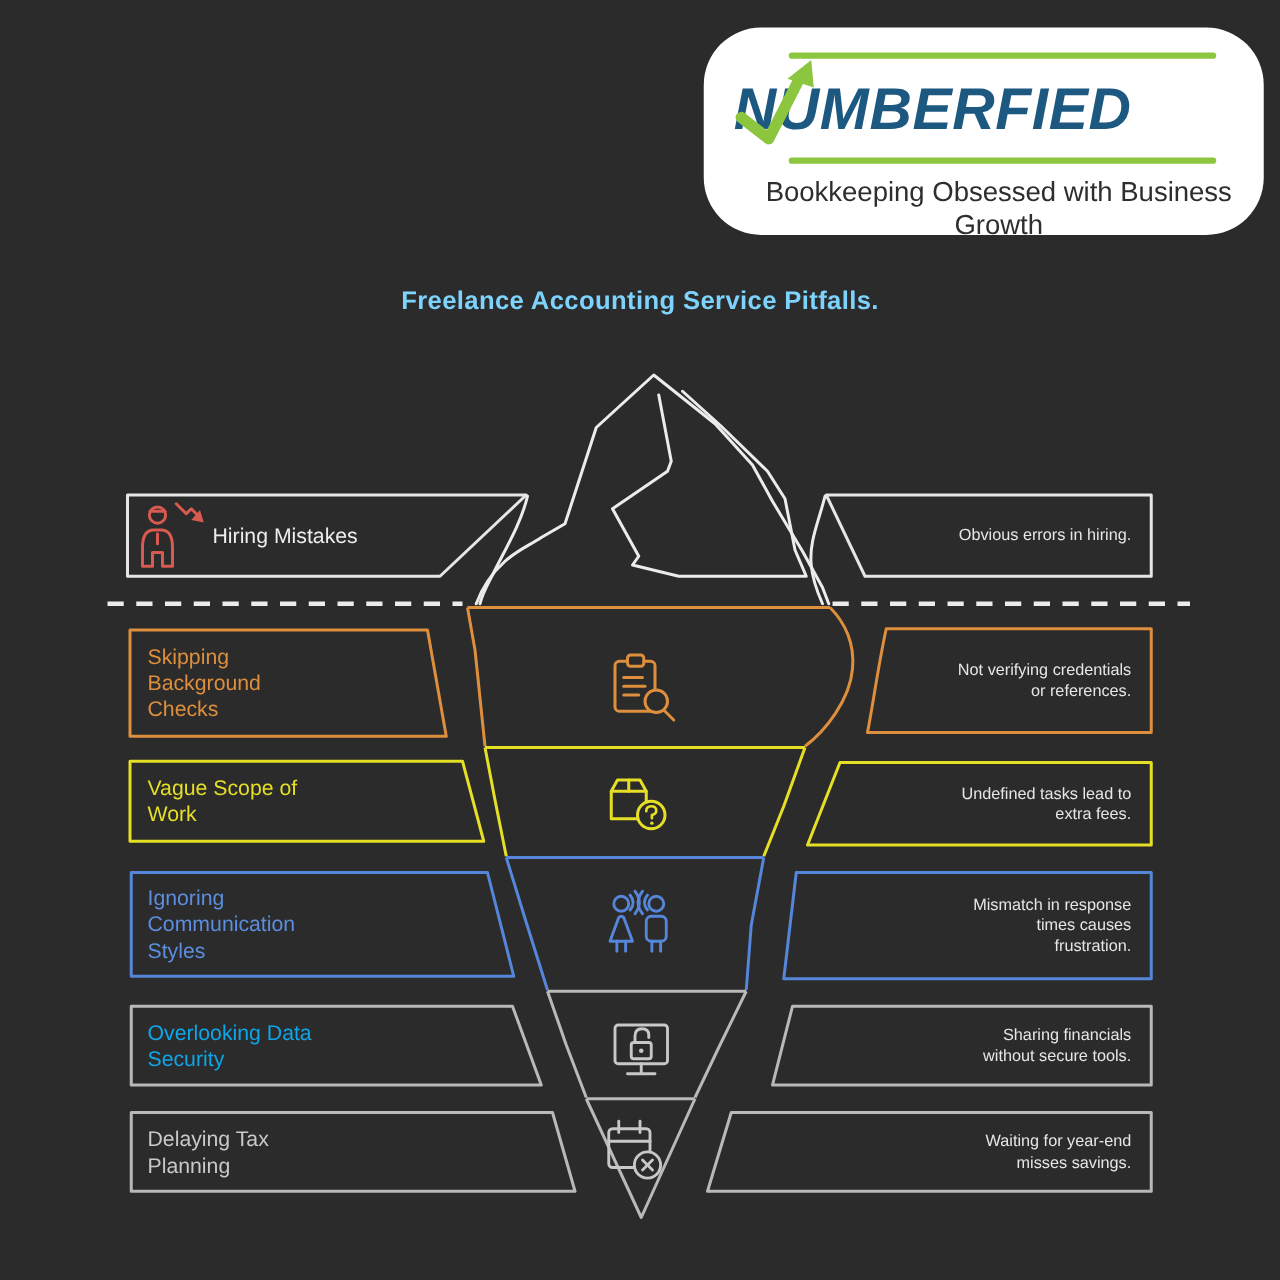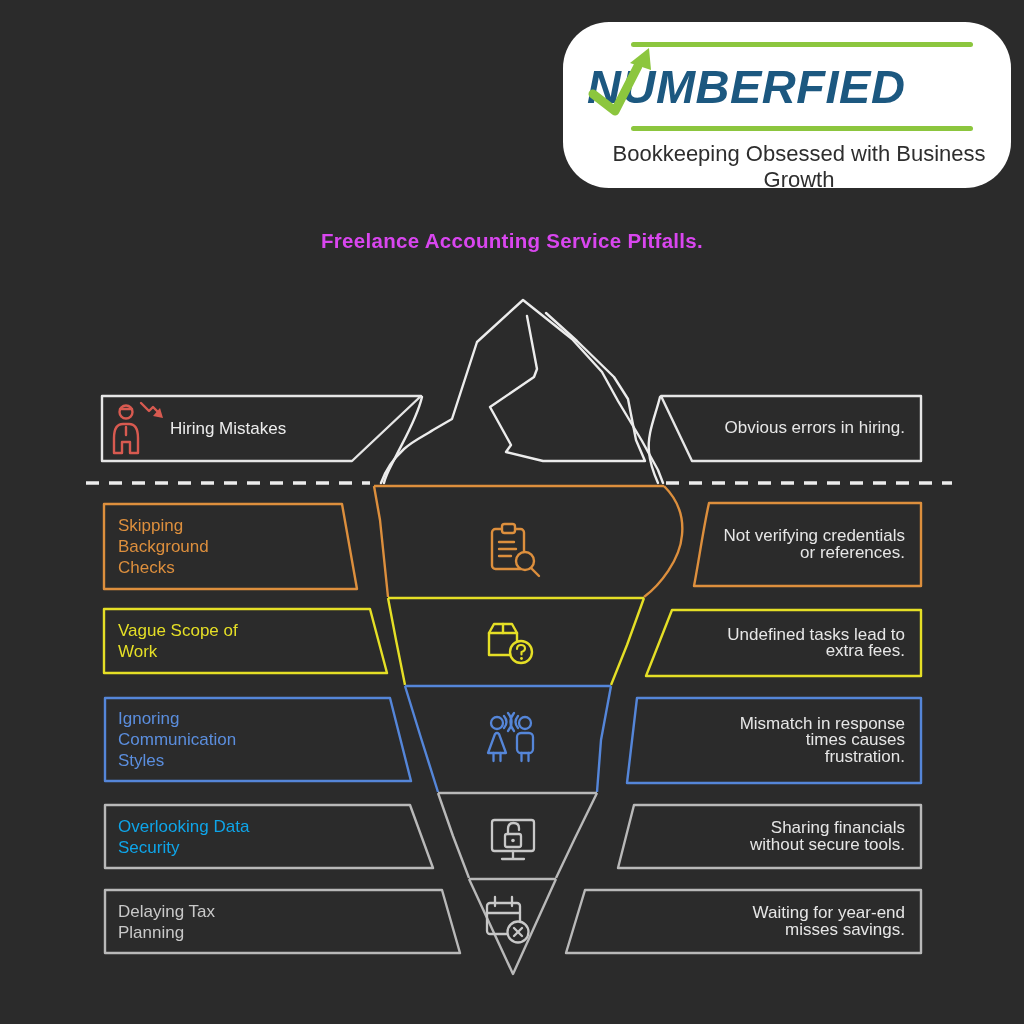--- a/index.html
+++ b/index.html
@@ -14,33 +14,33 @@
   .logo-rule.top{top:20px;}
   .logo-rule.bottom{top:104px;}
   .wordmark{position:absolute;left:24px;top:38px;font-size:47px;line-height:54px;font-style:italic;
             font-weight:bold;color:#1c5880;letter-spacing:.5px;white-space:nowrap;}
   .logo-arrow{position:absolute;left:0;top:0;width:448px;height:166px;pointer-events:none;}
   .tagline{position:absolute;left:40px;right:16px;top:119px;text-align:center;font-size:22px;
            font-weight:500;color:#2e2e2e;}
 
   
   .title{position:absolute;left:0;top:229px;width:100%;text-align:center;font-size:20.5px;
-         font-weight:bold;color:#d946ef;letter-spacing:.3px;}
+         font-weight:bold;color:#7dd3fc;letter-spacing:.3px;}
 
   
   .lbl{position:absolute;font-size:17px;line-height:21px;white-space:pre-line;display:flex;
        align-items:center;font-weight:400;}
   .lbl1{left:170px;top:396px;height:65px;color:#ededed;}
   .lbl2{left:118px;top:504px;height:85px;color:#dd8f3d;}
   .lbl3{left:118px;top:609px;height:64px;color:#e5df26;}
   .lbl4{left:118px;top:698px;height:83px;color:#5b8ede;}
   .lbl5{left:118px;top:805px;height:63px;color:#0ea5e9;}
   .lbl6{left:118px;top:890px;height:63px;color:#c9c9c9;}
 
-  .desc{position:absolute;right:119px;width:270px;font-size:17px;line-height:16.5px;color:#e6e6e6;
+  .desc{position:absolute;right:119px;width:270px;font-size:13px;line-height:16.5px;color:#e6e6e6;
         display:flex;align-items:center;justify-content:flex-end;text-align:right;white-space:pre-line;}
   .desc1{top:396px;height:65px;}
   .desc2{top:503px;height:83px;}
   .desc3{top:610px;height:66px;}
   .desc4{top:698px;height:85px;}
   .desc5{top:805px;height:63px;}
   .desc6{top:890px;height:63px;}
 </style>
 </head>
 <body>

